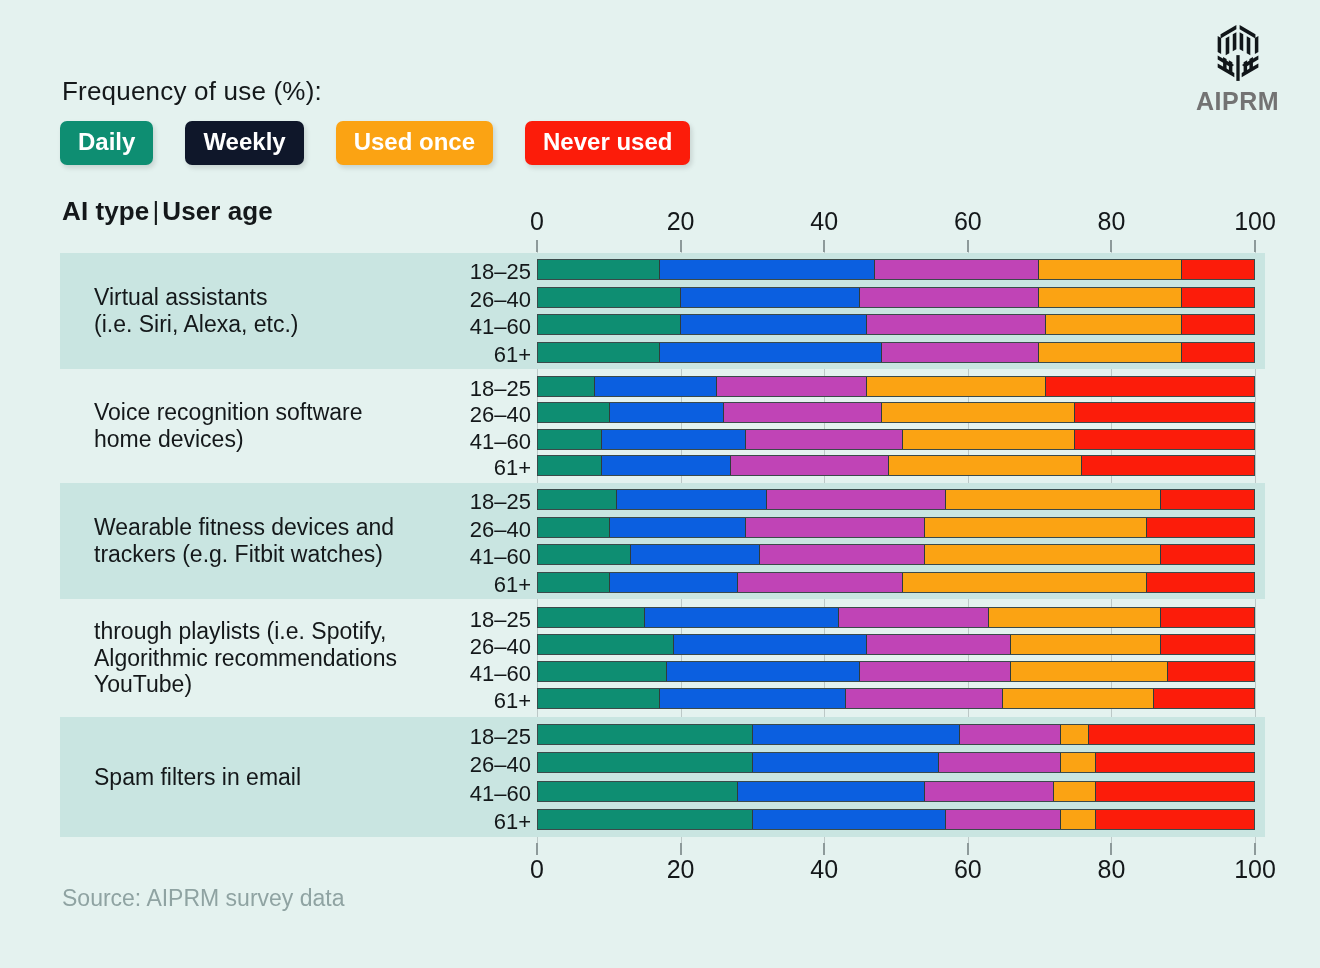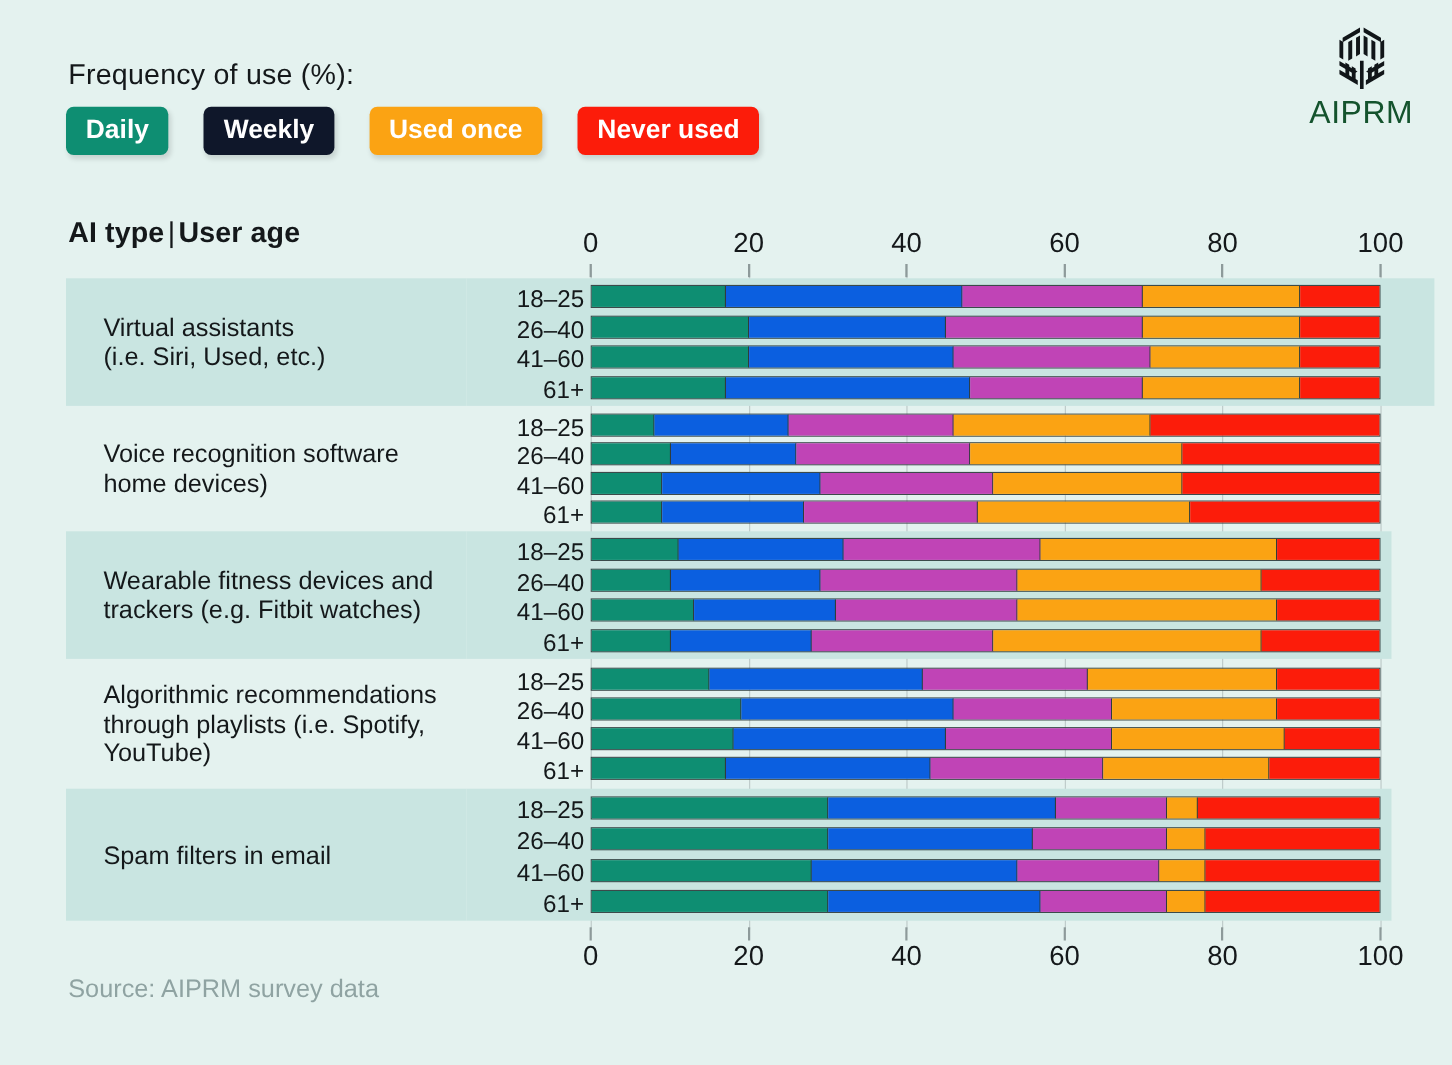--- a/index.html
+++ b/index.html
@@ -20,32 +20,32 @@
   #logo {
     position: absolute;
     top: 22px;
     right: 30px;
     width: 105px;
     text-align: center;
   }
   #logo .mark { display:block; margin: 0 auto; }
   #logo .wordmark {
     display: block;
-    font-size: 29px;
-    font-weight: 400;
+    font-size: 25px;
+    font-weight: 700;
     letter-spacing: 0.5px;
-    color: #14532d;
+    color: #737373;
     margin-top: 3px;
   }
 
   
   #legend-block {
     position: absolute;
     left: 60px;
-    top: 52px;
+    top: 76px;
   }
   #legend-title {
     font-size: 26px;
     font-weight: 400;
     color: #14181a;
     margin: 0 0 14px 2px;
     letter-spacing: 0.2px;
   }
   #legend-chips {
     display: flex;
@@ -251,25 +251,25 @@
     <div class="tick-mark" style="left: 966.8px; top: 240px; height: 12px;"></div>
     <div class="tick-mark" style="left: 966.8px; top: 843px; height: 12px;"></div>
     <div class="tick-mark" style="left: 1110.4px; top: 240px; height: 12px;"></div>
     <div class="tick-mark" style="left: 1110.4px; top: 843px; height: 12px;"></div>
     <div class="tick-mark" style="left: 1254px; top: 240px; height: 12px;"></div>
     <div class="tick-mark" style="left: 1254px; top: 843px; height: 12px;"></div>
   </div>
 
 <div id="source-note">Source: AIPRM survey data</div>
 
-<div class="band shaded" style="top: 253px; height: 116px; padding-left: 39px;">
+<div class="band shaded" style="top: 253px; height: 116px;">
     <div class="label-cell">
       <div class="label-text">
         <div>Virtual assistants</div>
-        <div>(i.e. Siri, Used, etc.)</div>
+        <div>(i.e. Siri, Alexa, etc.)</div>
       </div>
     </div>
     <div class="rows-cell"></div>
   </div>
 <div class="age-label" style="position: absolute; left: 424px; top: 261.4px;">18–25</div>
 <div class="bar-track" style="position: absolute; left: 537px; top: 259.4px; width: 718px; height: 21px;">
     <div class="seg" title="Daily: 17%" style="background: rgb(14, 142, 114); width: 17%;"></div>
     <div class="seg" title="Weekly: 30%" style="background: rgb(11, 95, 224); width: 30%;"></div>
     <div class="seg" title="Monthly: 23%" style="background: rgb(192, 68, 182); width: 23%;"></div>
     <div class="seg" title="Used once: 20%" style="background: rgb(251, 163, 19); width: 20%;"></div>
@@ -377,22 +377,22 @@
 <div class="bar-track" style="position: absolute; left: 537px; top: 571.6px; width: 718px; height: 21px;">
     <div class="seg" title="Daily: 10%" style="background: rgb(14, 142, 114); width: 10%;"></div>
     <div class="seg" title="Weekly: 18%" style="background: rgb(11, 95, 224); width: 18%;"></div>
     <div class="seg" title="Monthly: 23%" style="background: rgb(192, 68, 182); width: 23%;"></div>
     <div class="seg" title="Used once: 34%" style="background: rgb(251, 163, 19); width: 34%;"></div>
     <div class="seg" title="Never used: 15%" style="background: rgb(252, 28, 10); width: 15%;"></div>
   </div>
 <div class="band" style="top: 601px; height: 114px;">
     <div class="label-cell">
       <div class="label-text">
+        <div>through playlists (i.e. Spotify,</div>
         <div>Algorithmic recommendations</div>
-        <div>through playlists (i.e. Spotify,</div>
         <div>YouTube)</div>
       </div>
     </div>
     <div class="rows-cell"></div>
   </div>
 <div class="age-label" style="position: absolute; left: 424px; top: 609px;">18–25</div>
 <div class="bar-track" style="position: absolute; left: 537px; top: 607px; width: 718px; height: 21px;">
     <div class="seg" title="Daily: 15%" style="background: rgb(14, 142, 114); width: 15%;"></div>
     <div class="seg" title="Weekly: 27%" style="background: rgb(11, 95, 224); width: 27%;"></div>
     <div class="seg" title="Monthly: 21%" style="background: rgb(192, 68, 182); width: 21%;"></div>

